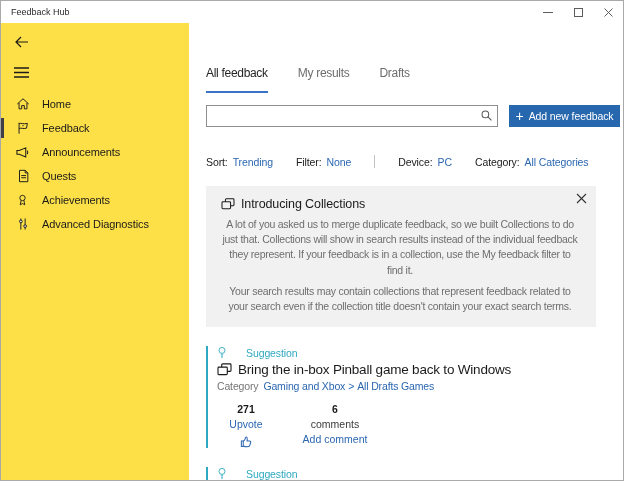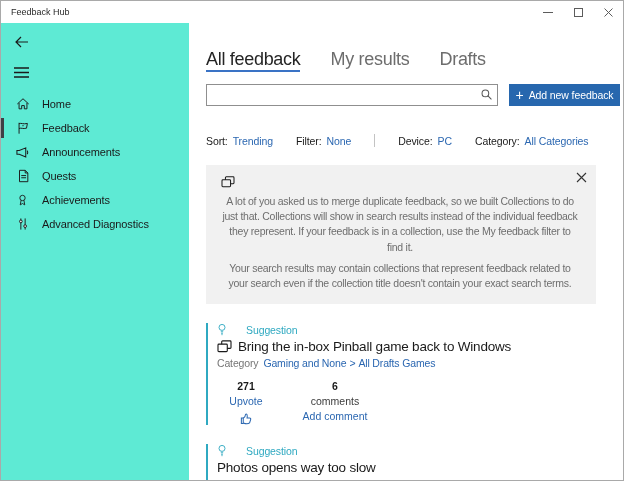--- a/index.html
+++ b/index.html
@@ -8,34 +8,34 @@
   .window { width:624px; height:481px; border:1px solid #a9a9a9; background:#fff; position:relative; overflow:hidden; }
 
   
   .titlebar { height:22px; display:flex; align-items:center; background:#fff; }
   .titlebar-title { font-size:9px; color:#2b2b2b; padding-left:10px; flex:1; }
   .win-controls { display:flex; height:100%; }
   .win-btn { width:30px; height:100%; display:flex; align-items:center; justify-content:center; cursor:default; }
 
   
   .app { display:flex; height:459px; }
-  .sidebar { width:188px; background:#5eead4; flex-shrink:0; padding-top:10px; }
+  .sidebar { width:188px; background:#fde047; flex-shrink:0; padding-top:10px; }
   .back-btn { padding:2px 0 0 13px; width:40px; }
   .hamburger { margin:18px 0 0 13px; width:40px; }
   .nav { margin-top:14px; }
   .nav-item { height:24px; display:flex; align-items:center; padding-left:14px; position:relative; cursor:default; }
   .nav-item .icon { width:15px; height:15px; display:flex; align-items:center; justify-content:center; }
   .nav-label { font-size:11px; color:#1a1a1a; margin-left:12px; letter-spacing:-0.1px; }
   .nav-item.selected::before { content:""; position:absolute; left:0; top:2px; bottom:2px; width:3px; background:#3f3f46; }
 
   .main { flex:1; padding:26px 6px 0 17px; position:relative; background:#fff; }
 
   
   .tabs { display:flex; gap:30px; align-items:flex-start; }
-  .tab { font-size:18px; letter-spacing:-0.3px; color:#6d6d6d; padding-bottom:0; cursor:default; }
+  .tab { font-size:12px; letter-spacing:-0.3px; color:#6d6d6d; padding-bottom:11px; cursor:default;margin-top:17px; }
   .tab.active { color:#252525; border-bottom:2px solid #3a73c5; }
 
   
   .search-row { display:flex; margin-top:12px; align-items:center; }
   .search-box { position:relative; width:292px; }
   .search-input { width:100%; height:22px; border:1px solid #8f8f8f; font-size:11px; padding:0 24px 0 6px; outline:none; font-family:"Liberation Sans", sans-serif; }
   .search-icon-wrap { position:absolute; right:5px; top:4px; }
   .add-btn { margin-left:11px; width:111px; height:22px; background:#2767ae; color:#fff; border:none; font-size:10.5px; display:flex; align-items:center; justify-content:center; gap:5px; font-family:"Liberation Sans", sans-serif; letter-spacing:-0.1px; cursor:default; }
   .add-plus { font-size:14px; font-weight:400; line-height:1; margin-top:-1px; }
 
@@ -223,20 +223,21 @@
       </div>
 
       <div class="card">
         <div class="card-title-row">
           <span class="inline-icon">
             <svg width="14" height="12" viewBox="0 0 16 14">
                 <rect x="5" y="1" width="10" height="8" rx="1" fill="none" stroke="#1a1a1a" stroke-width="1.2"></rect>
                 <rect x="1" y="4.5" width="10" height="8" rx="1" fill="#f1f1f1" stroke="#1a1a1a" stroke-width="1.2"></rect>
               </svg>
           </span>
+          <span class="card-title">Introducing Collections</span>
         </div>
         <div class="card-p">A lot of you asked us to merge duplicate feedback, so we built Collections to do just that. Collections will show in search results instead of the individual feedback they represent. If your feedback is in a collection, use the My feedback filter to find it.</div>
         <div class="card-p">Your search results may contain collections that represent feedback related to your search even if the collection title doesn't contain your exact search terms.</div>
         <span class="card-close inline-icon">
           <svg width="11" height="11" viewBox="0 0 11 11">
               <path d="M1 1 L10 10 M10 1 L1 10" stroke="#333" stroke-width="1.1"></path>
             </svg>
         </span>
       </div>
 
@@ -253,21 +254,21 @@
         <div class="item-title-row">
           <span class="inline-icon">
             <svg width="15" height="13" viewBox="0 0 16 14">
                 <rect x="5" y="1" width="10" height="8" rx="1" fill="none" stroke="#1a1a1a" stroke-width="1.2"></rect>
                 <rect x="1" y="4.5" width="10" height="8" rx="1" fill="#fff" stroke="#1a1a1a" stroke-width="1.2"></rect>
               </svg>
           </span>
           <span class="item-title">Bring the in-box Pinball game back to Windows</span>
         </div>
         <div class="cat-row">
-          <span class="cat-label">Category</span><span class="cat-link">Gaming and None</span><span class="cat-sep">&gt;</span><span class="cat-link">All Drafts Games</span>
+          <span class="cat-label">Category</span><span class="cat-link">Gaming and Xbox</span><span class="cat-sep">&gt;</span><span class="cat-link">All Drafts Games</span>
         </div>
         <div class="stats">
           <div class="stat-col upvote-col">
             <div class="stat-num">271</div>
             <div class="stat-link">Upvote</div>
             <div class="thumb-row inline-icon" style="justify-content:center">
               <svg width="15" height="14" viewBox="0 0 16 15" style="margin:0 auto">
                   <path d="M2.5 7.5 H4.5 V13.5 H2.5 Z" fill="none" stroke="#2b67b1" stroke-width="1.1"></path>
                   <path d="M4.5 12.8 C7 13.8 10.3 13.6 11.3 12.7 L12.5 8.9 C12.7 8.2 12.2 7.5 11.4 7.5 H8.6 C8.9 5.7 9.2 3.6 7.8 3.3 C7.1 3.2 6.8 3.6 6.8 4.2 C6.8 5.8 5.5 7.1 4.5 7.7" fill="none" stroke="#2b67b1" stroke-width="1.1"></path>
                 </svg>

